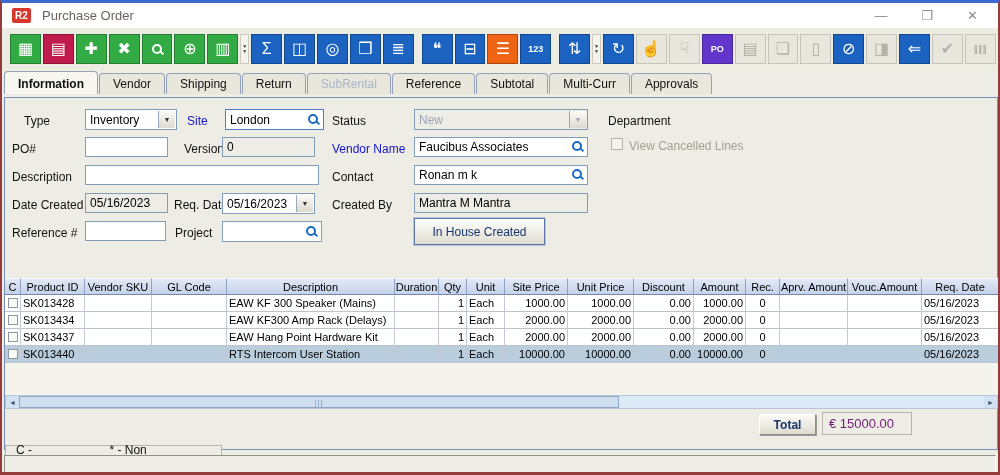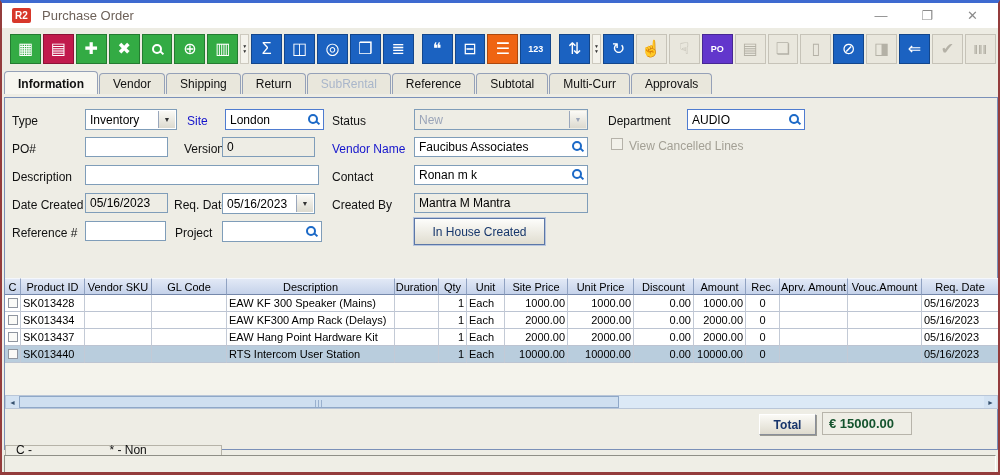--- a/index.html
+++ b/index.html
@@ -55,21 +55,21 @@
   .cb{width:10px;height:10px;background:#fafaf7;border:1px solid #8f959f;box-sizing:border-box;}
   .tfill{height:32px;background:#f4f3ec;}
   
   .hscroll{position:absolute;left:0;top:297px;width:993px;height:14px;background:#dce9f6;border:1px solid #b9c6d8;box-sizing:border-box;display:flex;align-items:stretch;}
   .sbtn{width:13px;display:flex;align-items:center;justify-content:center;font-size:7px;color:#35506e;background:#d3e2f2;flex:0 0 auto;}
   .sbtn.right{margin-left:auto;}
   .sthumb{width:600px;background:#cfdff0;border:1px solid #8fa8c8;box-sizing:border-box;display:flex;align-items:center;justify-content:center;color:#7d99bd;font-size:8px;letter-spacing:1px;}
   
   .legend{position:absolute;left:0;top:315px;width:217px;height:23px;background:#eeede5;border:1px solid #b6b3a8;box-sizing:border-box;font-size:12px;color:#111;display:flex;align-items:center;gap:22px;padding:0 10px;margin-top:32px;}
   .totalbtn{position:absolute;left:754px;top:316px;width:57px;height:21px;background:linear-gradient(#fbfaf6,#dedbce);border:1px solid #8a8f99;border-top-color:#fff;border-left-color:#fff;font-size:12px;font-weight:bold;color:#17356b;display:flex;align-items:center;justify-content:center;box-shadow:1px 1px 0 #9a9a92;}
-  .totalval{position:absolute;left:817px;top:314px;width:90px;height:23px;background:#efeee6;border:1px solid #b7b4aa;box-sizing:border-box;font-size:13px;color:#14532d;display:flex;align-items:center;padding:0 6px;font-weight:bold;}
+  .totalval{position:absolute;left:817px;top:314px;width:90px;height:23px;background:#efeee6;border:1px solid #b7b4aa;box-sizing:border-box;font-size:13px;color:#701a75;display:flex;align-items:center;padding:0 6px;}
   .statusbar{position:absolute;left:2px;top:452px;width:992px;height:20px;background:#efeee6;border:1px solid #8f8f87;border-bottom-color:#ffffff;border-right-color:#ffffff;box-sizing:border-box;}
 </style>
 </head>
 <body>
 
 <div class="window">
 
   <div class="titlebar">
     <div class="logo">R2</div>
     <div class="title">Purchase Order</div>
@@ -185,40 +185,36 @@
       <div class="tab">Return</div>
       <div class="tab disabled">SubRental</div>
       <div class="tab">Reference</div>
       <div class="tab">Subtotal</div>
       <div class="tab">Multi-Curr</div>
       <div class="tab">Approvals</div>
     </div>
 
   <div class="tabpanel">
 
-    <div class="lbl" style="left:7px;top:16px">Type</div>
+    <div class="lbl" style="left:19px;top:16px">Type</div>
     <div class="field" style="left:80px;top:11px;width:92px;height:21px">
       <span>Inventory</span>
       <span class="arrowbtn">▼</span>
     </div>
     <div class="lbl blue" style="left:182px;top:16px">Site</div>
     <div class="field hl" style="left:220px;top:11px;width:99px;height:21px">
       <span>London</span>
       <span class="mag magright"></span>
     </div>
     <div class="lbl" style="left:327px;top:16px">Status</div>
     <div class="field disabled" style="left:409px;top:11px;width:174px;height:21px">
       <span>New</span>
       <span class="arrowbtn dim">▼</span>
     </div>
     <div class="lbl" style="left:603px;top:16px">Department</div>
-    <div class="field hl" style="left:682px;top:11px;width:118px;height:21px">
-      <span>AUDIO</span>
-      <span class="mag magright"></span>
-    </div>
 
     <div class="lbl" style="left:7px;top:44px">PO#</div>
     <div class="field" style="left:80px;top:39px;width:83px"></div>
     <div class="lbl" style="left:179px;top:44px">Version</div>
     <div class="field ro" style="left:217px;top:39px;width:93px">
       <span>0</span>
     </div>
     <div class="lbl blue" style="left:327px;top:44px">Vendor Name</div>
     <div class="field" style="left:409px;top:39px;width:174px">
       <span>Faucibus Associates</span>

